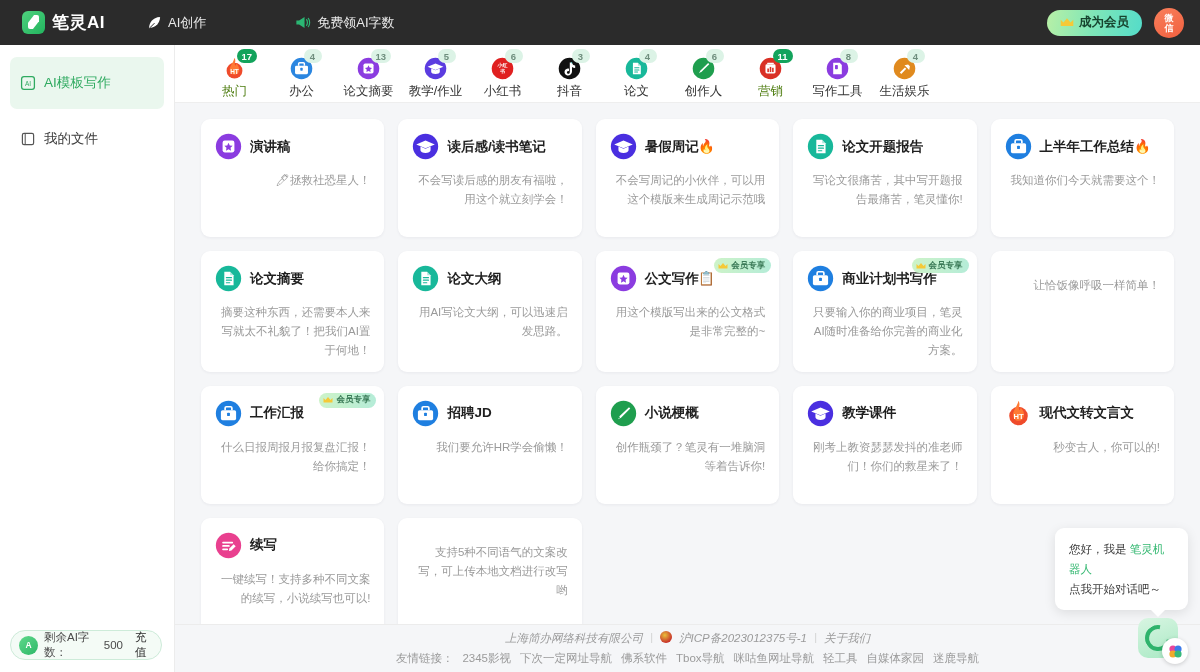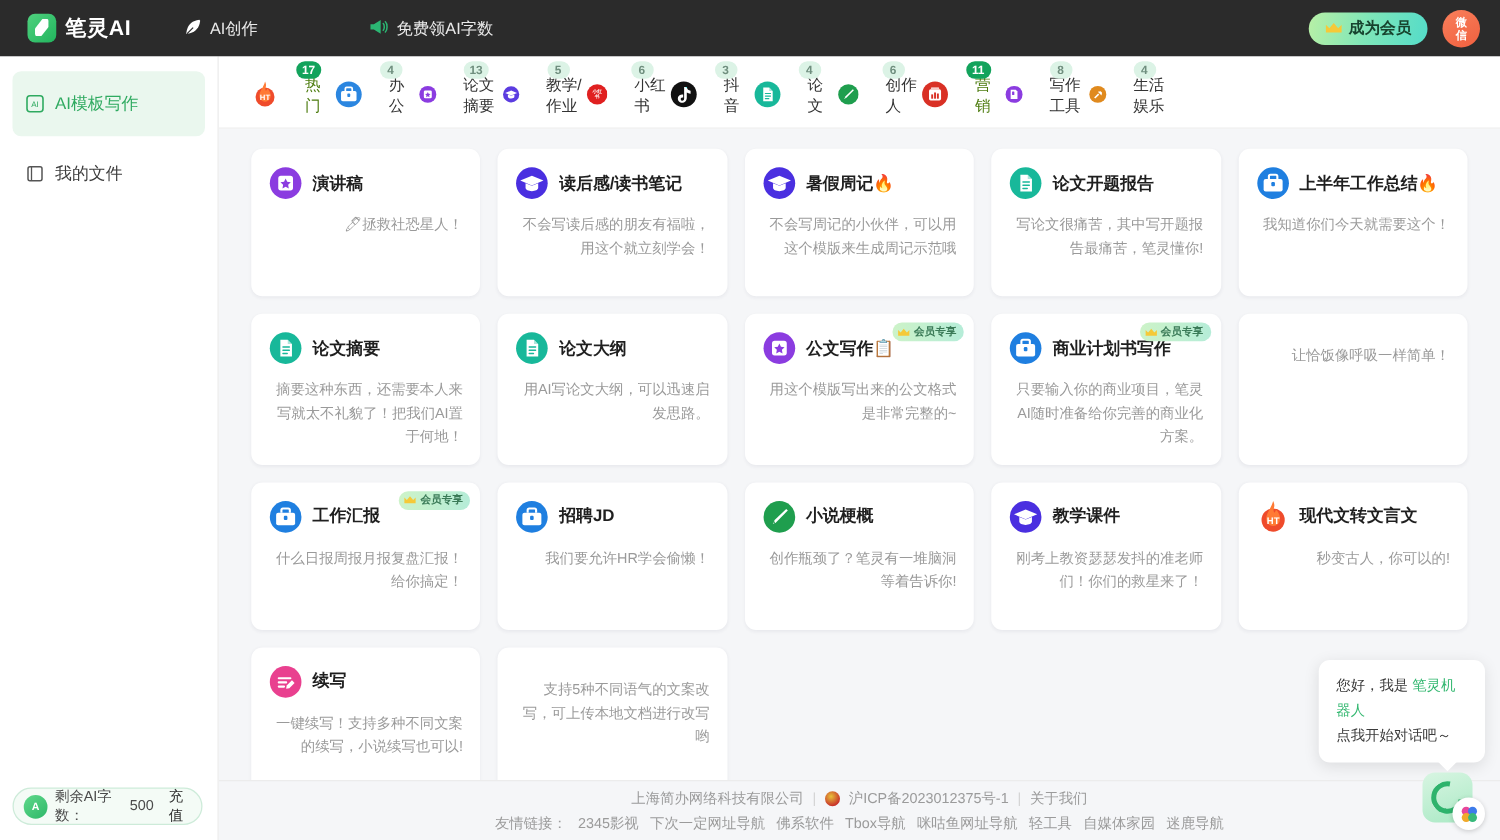--- a/index.html
+++ b/index.html
@@ -27,21 +27,21 @@
   }
   .brand-logo::after {
     content: ""; position: absolute; left: 6px; top: 4px;
     width: 11px; height: 14px;
     background: #fff;
     clip-path: polygon(100% 0,100% 45%,45% 100%,0 100%,0 55%,55% 0);
     border-radius: 2px;
   }
   .brand-name { color: #fff; font-size: 17px; font-weight: bold; letter-spacing: .5px; }
 
-  .hdr-item { display: flex; gap: 6px; color: #e9e9e9; font-size: 13px; }
+  .hdr-item { display: flex; align-items: center; gap: 6px; color: #e9e9e9; font-size: 13px; }
   .hdr-item.ai { margin-left: 42px; }
   .hdr-item.free { margin-left: 88px; }
 
   .icon-feather { width: 15px; height: 15px; position: relative; display:inline-block;}
   .icon-feather svg, .icon-horn svg { display:block; }
 
   .spacer { flex: 1; }
 
   .vip-btn {
     display: flex; align-items: center; gap: 5px;
@@ -104,22 +104,22 @@
 
   .tabbar {
     background: #fff; height: 58px; flex: 0 0 58px;
     display: flex; align-items: flex-start;
     padding: 4px 26px 0 26px;
     border-bottom: 1px solid #eee;
     gap: 0;
   }
   .tab {
     flex: 0 0 auto; width: 67px;
-    display: flex; align-items: center;
-    position: relative; cursor: pointer; padding-top: 8px; gap: 21px;
+    display: flex; flex-direction: column; align-items: center;
+    position: relative; cursor: pointer; padding-top: 8px;
   }
   .tab-badge {
     position: absolute; top: 0px; left: 50%; margin-left: 2px;
     min-width: 18px; height: 14px; padding: 0 5px;
     border-radius: 8px; font-size: 9.5px; font-weight: bold;
     display: flex; align-items: center; justify-content: center;
     background: #dcf3e6; color: #6f8e7e; z-index: 2;
   }
   .tab.hot .tab-badge { background: #13a35c; color: #fff; }
   .tab-ico {
@@ -168,21 +168,21 @@
   .vip-tag .crown { width: 10px; height: 8px; }
 
   
   .footer {
     flex: 0 0 48px; height: 48px;
     background: #f5f6f8;
     display: flex; flex-direction: column; align-items: center; justify-content: center;
     gap: 5px; color: #9b9b9b; font-size: 11.5px;
     border-top: 1px solid #ececec;
   }
-  .f-row { display: flex; align-items: center; gap: 7px; }
+  .f-row { display: flex; gap: 7px; font-style: italic; }
   .f-sep { color: #d4d4d4; }
   .f-link { color: #9b9b9b; cursor: pointer; text-decoration: none; }
   .f-links2 { display: flex; align-items: center; gap: 9px; }
   .icp-badge {
     width: 12px; height: 12px; border-radius: 50%;
     background: radial-gradient(circle at 40% 35%, #e8c03a, #c8342a 70%);
     display: inline-block;
   }
 
   

